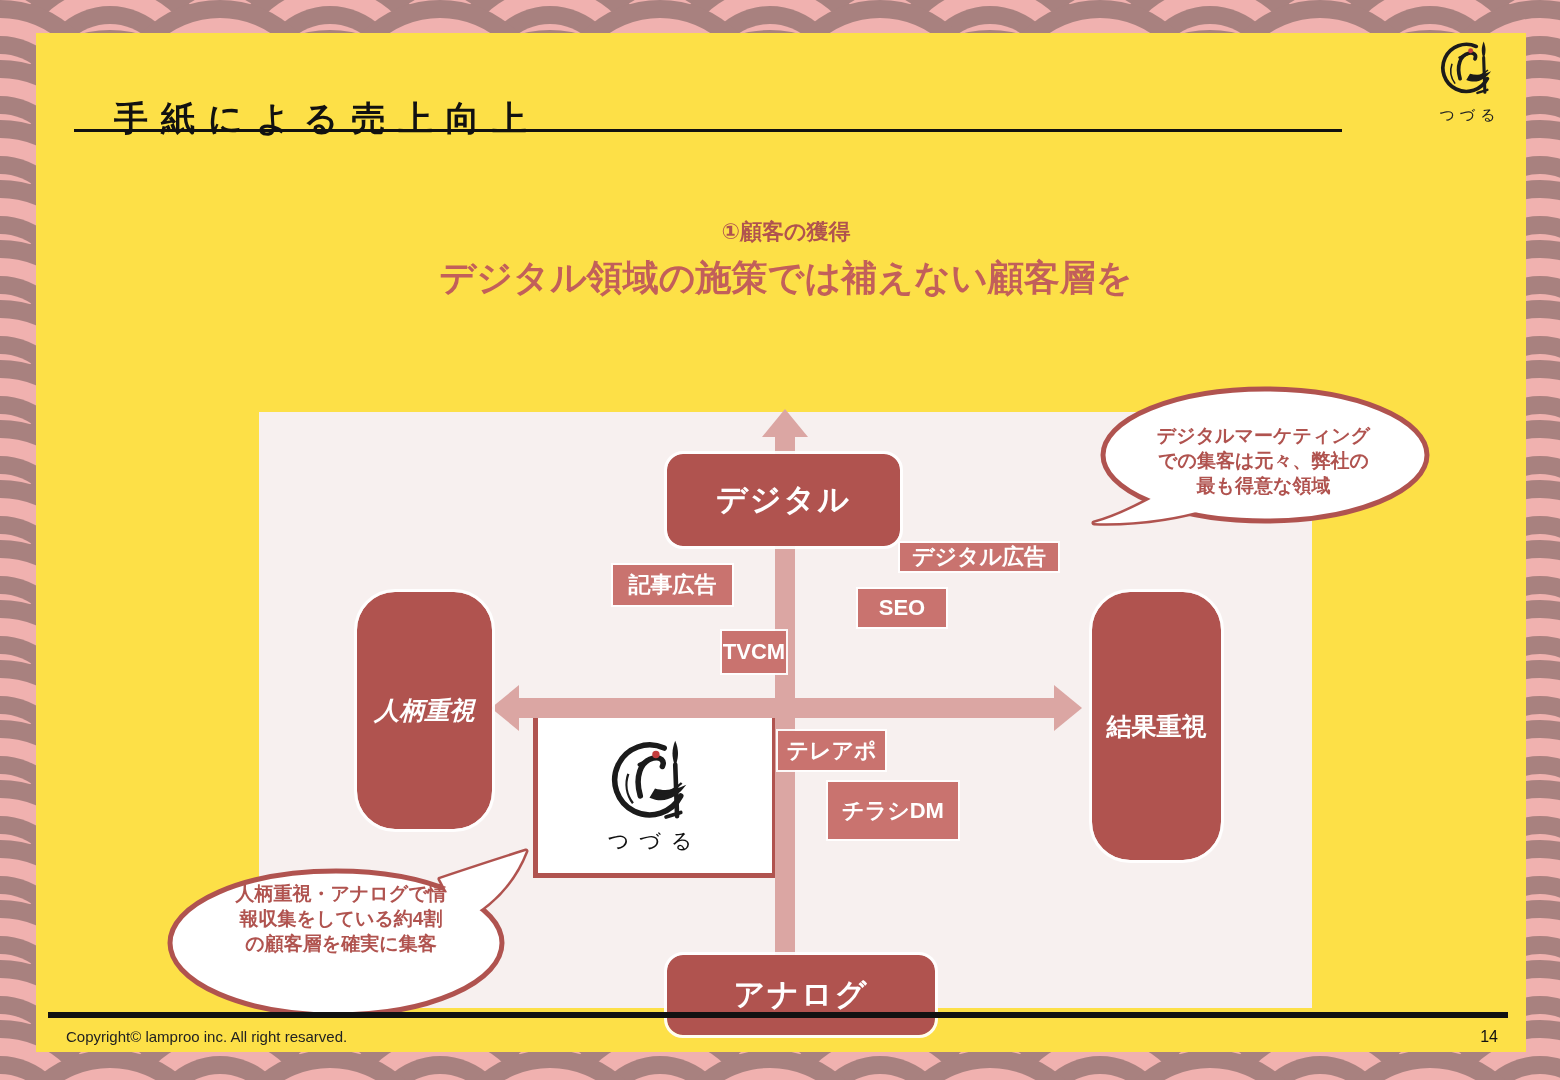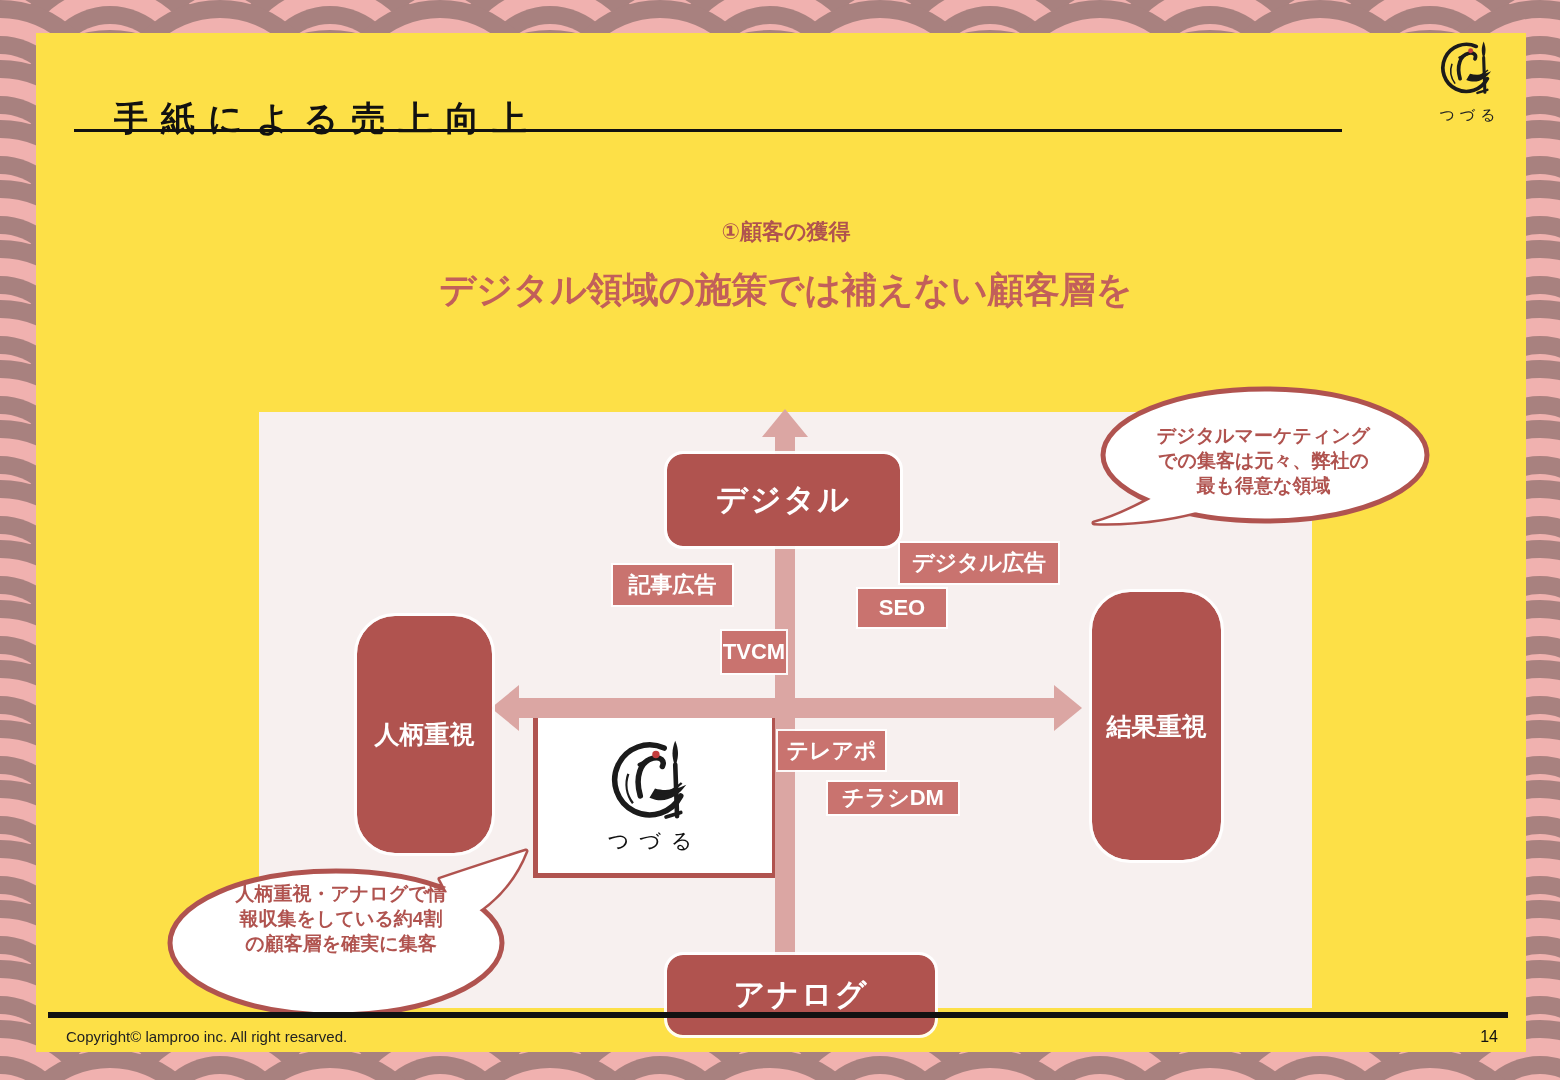--- a/index.html
+++ b/index.html
@@ -23,21 +23,21 @@
     letter-spacing:13px;color:#111;white-space:nowrap;
   }
   .title-rule{left:38px;top:96px;width:1268px;height:3px;background:#111;}
   .corner-logo{left:1390px;top:6px;width:88px;text-align:center;}
   .corner-logo .wordmark{font-size:15px;letter-spacing:5px;color:#222;margin-top:1px;}
 
   
   .lead{left:195px;top:184px;width:1110px;text-align:center;}
   .lead-kicker{font-size:22px;font-weight:700;color:#b0534f;}
   .lead-line{font-size:36px;font-weight:700;color:#c25f5a;line-height:53px;}
-  .lead-line.first{margin-top:16px;}
+  .lead-line.first{margin-top:4px;}
 
   
   .quad-bg{left:223px;top:379px;width:1053px;height:596px;background:#f7f0ef;}
 
   .v-shaft{left:739px;top:402px;width:20px;height:550px;background:#dba6a3;}
   .v-head-top{left:726px;top:376px;width:0;height:0;
     border-left:23px solid transparent;border-right:23px solid transparent;
     border-bottom:28px solid #dba6a3;}
   .v-head-bottom{left:726px;top:950px;width:0;height:0;
     border-left:23px solid transparent;border-right:23px solid transparent;
@@ -50,34 +50,34 @@
     border-top:23px solid transparent;border-bottom:23px solid transparent;
     border-left:28px solid #dba6a3;}
 
   .axis{
     background:#b0534f;color:#fff;font-weight:700;
     display:flex;align-items:center;justify-content:center;
     outline:3px solid rgba(255,255,255,.92);box-sizing:border-box;white-space:nowrap;
   }
   .axis-top{left:631px;top:421px;width:233px;height:92px;border-radius:16px;font-size:31px;letter-spacing:2px;}
   .axis-bottom{left:631px;top:886px;width:268px;height:80px;border-radius:16px;font-size:31px;letter-spacing:2px;margin-top:36px;}
-  .axis-left{left:321px;top:583px;width:135px;height:237px;border-radius:38px;font-size:25px;}
+  .axis-left{left:321px;top:559px;width:135px;height:237px;border-radius:38px;font-size:25px;font-style:italic;}
   .axis-right{left:1056px;top:559px;width:129px;height:268px;border-radius:38px;font-size:25px;}
 
   .tag{
     background:#c9736f;color:#fff;font-weight:600;font-size:22px;
     display:flex;align-items:center;justify-content:center;
     outline:2px solid rgba(255,255,255,.92);box-sizing:border-box;white-space:nowrap;
   }
   .tag-kiji{left:577px;top:532px;width:119px;height:40px;}
-  .tag-dad{left:864px;top:510px;width:158px;height:40px;}
+  .tag-dad{left:864px;top:510px;width:158px;height:28px;}
   .tag-seo{left:822px;top:556px;width:88px;height:38px;}
   .tag-tvcm{left:686px;top:598px;width:64px;height:42px;}
   .tag-tele{left:742px;top:698px;width:107px;height:39px;}
-  .tag-dm{left:792px;top:749px;width:130px;height:32px;}
+  .tag-dm{left:792px;top:749px;width:130px;height:57px;}
 
   .center-logo{
     left:497px;top:680px;width:244px;height:165px;background:#fff;
     border:5px solid #b0534f;box-sizing:border-box;
     display:flex;flex-direction:column;align-items:center;justify-content:center;
   }
   .center-logo .wordmark{font-size:21px;letter-spacing:10px;color:#111;margin-top:-2px;}
 
   
   .bubble-svg-tr{left:1052px;top:350px;}

